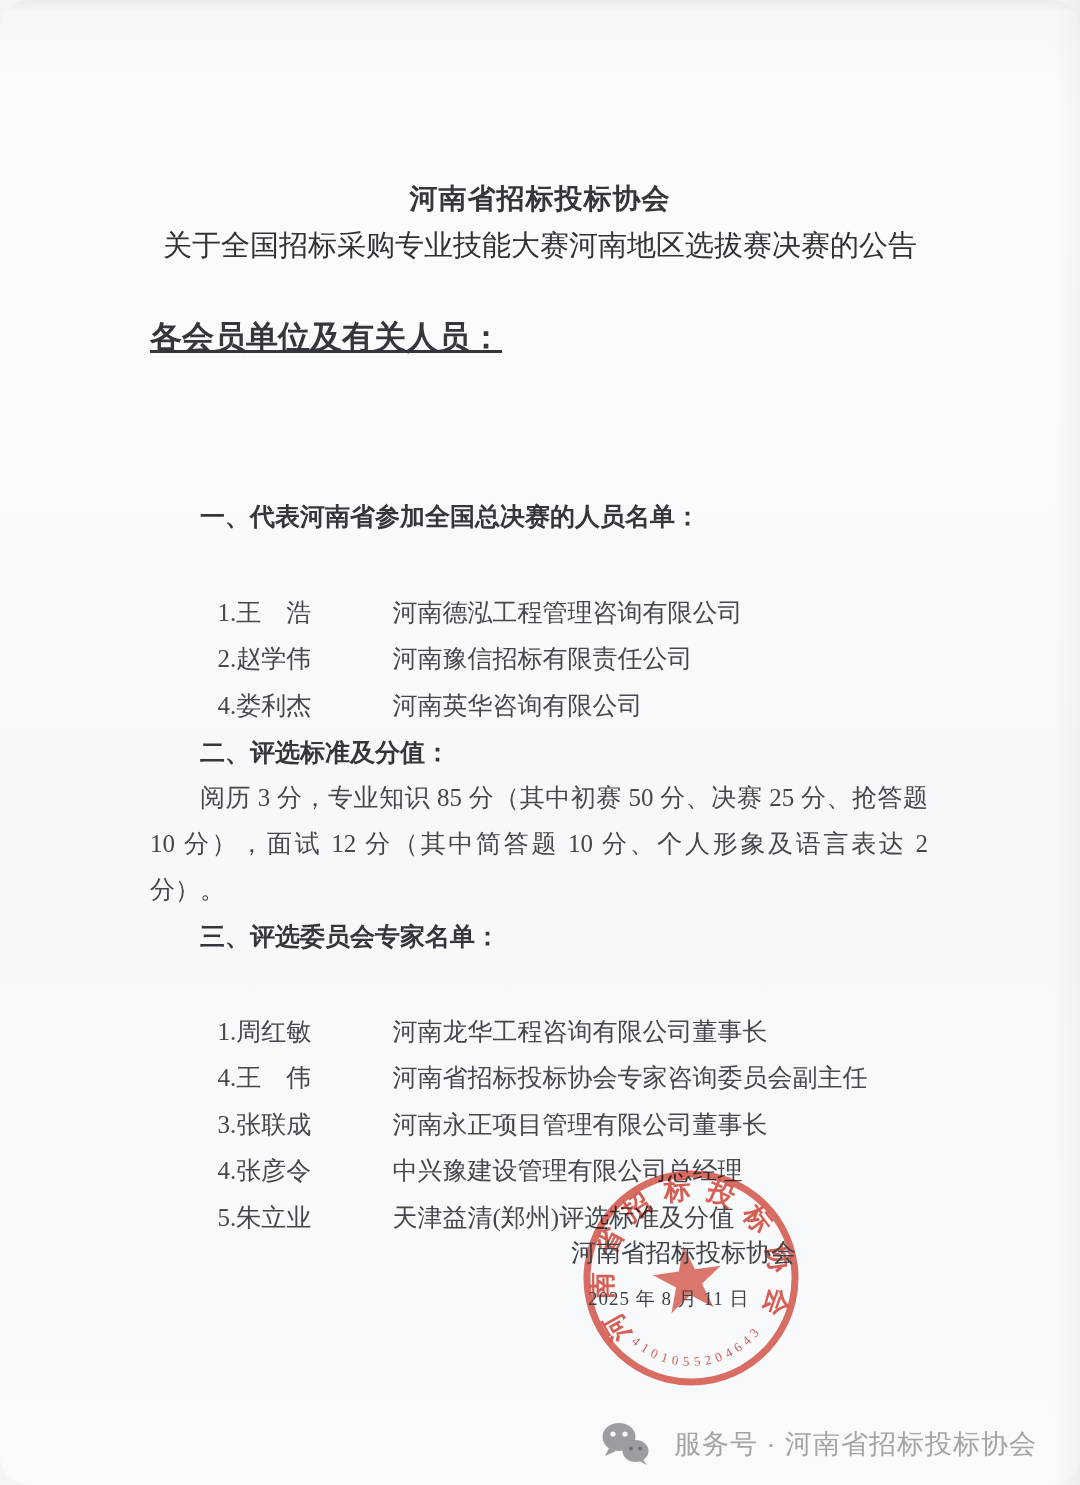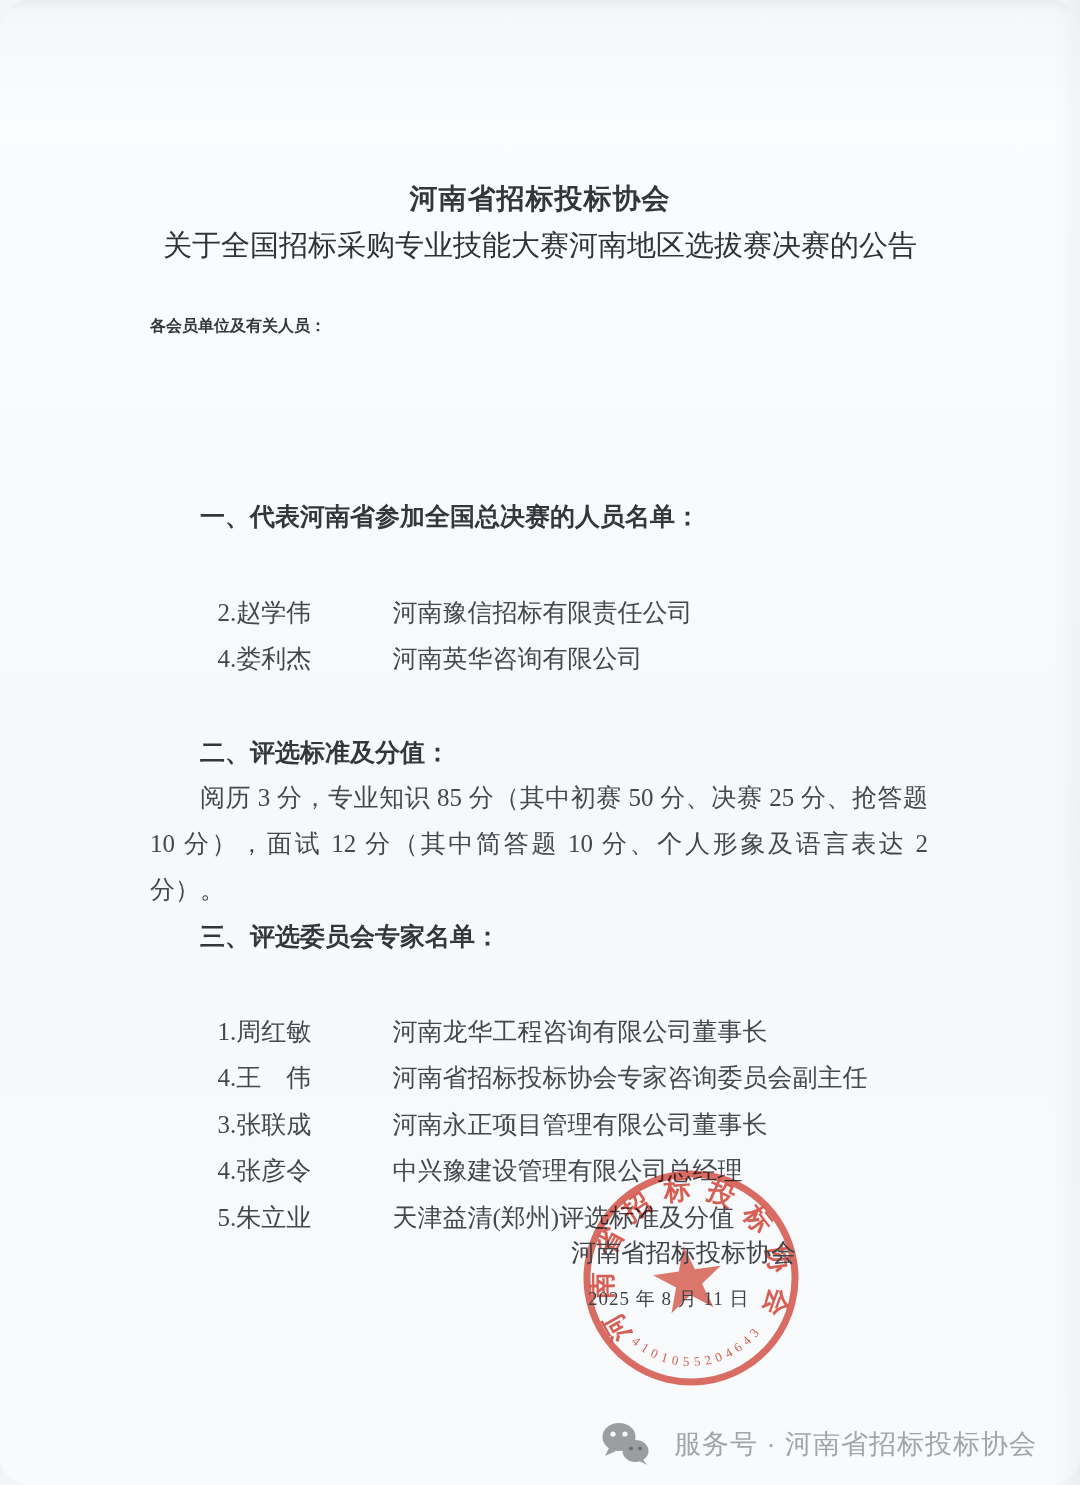--- a/index.html
+++ b/index.html
@@ -22,21 +22,21 @@
   .txt{position:absolute;color:#44484e;}
   .title{
     top:180px;left:0;width:1080px;text-align:center;
     font-size:28px;font-weight:700;color:#33373c;letter-spacing:1px;
   }
   .subtitle{
     top:226px;left:0;width:1080px;text-align:center;
     font-size:29px;font-weight:400;color:#2f3338;
   }
   .salutation{
-    top:316px;left:150px;font-size:16px;font-weight:700;color:#33373c;
+    top:316px;left:150px;font-size:32px;font-weight:700;color:#33373c;text-decoration:underline;
   }
   .para{
     left:150px;width:778px;font-size:25px;line-height:45px;
     text-align:justify;text-indent:2em;
   }
   .intro{top:360px;}
   .sec-heading{
     position:absolute;left:200px;font-size:25px;font-weight:700;color:#33373c;
   }
   .h1{top:500px;}
@@ -74,20 +74,23 @@
 <div class="page">
 
   <div class="txt title">河南省招标投标协会</div>
   <div class="txt subtitle">关于全国招标采购专业技能大赛河南地区选拔赛决赛的公告</div>
 
   <div class="txt salutation">各会员单位及有关人员：</div>
 
 
   <div class="sec-heading h1">一、代表河南省参加全国总决赛的人员名单：</div>
   <div class="list list1">
+    <div class="row">
+      <span class="name">1.王　浩</span><span class="org">河南德泓工程管理咨询有限公司</span>
+    </div>
     <div class="row">
       <span class="name">2.赵学伟</span><span class="org">河南豫信招标有限责任公司</span>
     </div>
     <div class="row">
       <span class="name">4.娄利杰</span><span class="org">河南英华咨询有限公司</span>
     </div>
   </div>
 
   <div class="sec-heading h2">二、评选标准及分值：</div>
   <div class="txt para body2">阅历 3 分，专业知识 85 分（其中初赛 50 分、决赛 25 分、抢答题 10 分），面试 12 分（其中简答题 10 分、个人形象及语言表达 2 分）。</div>

